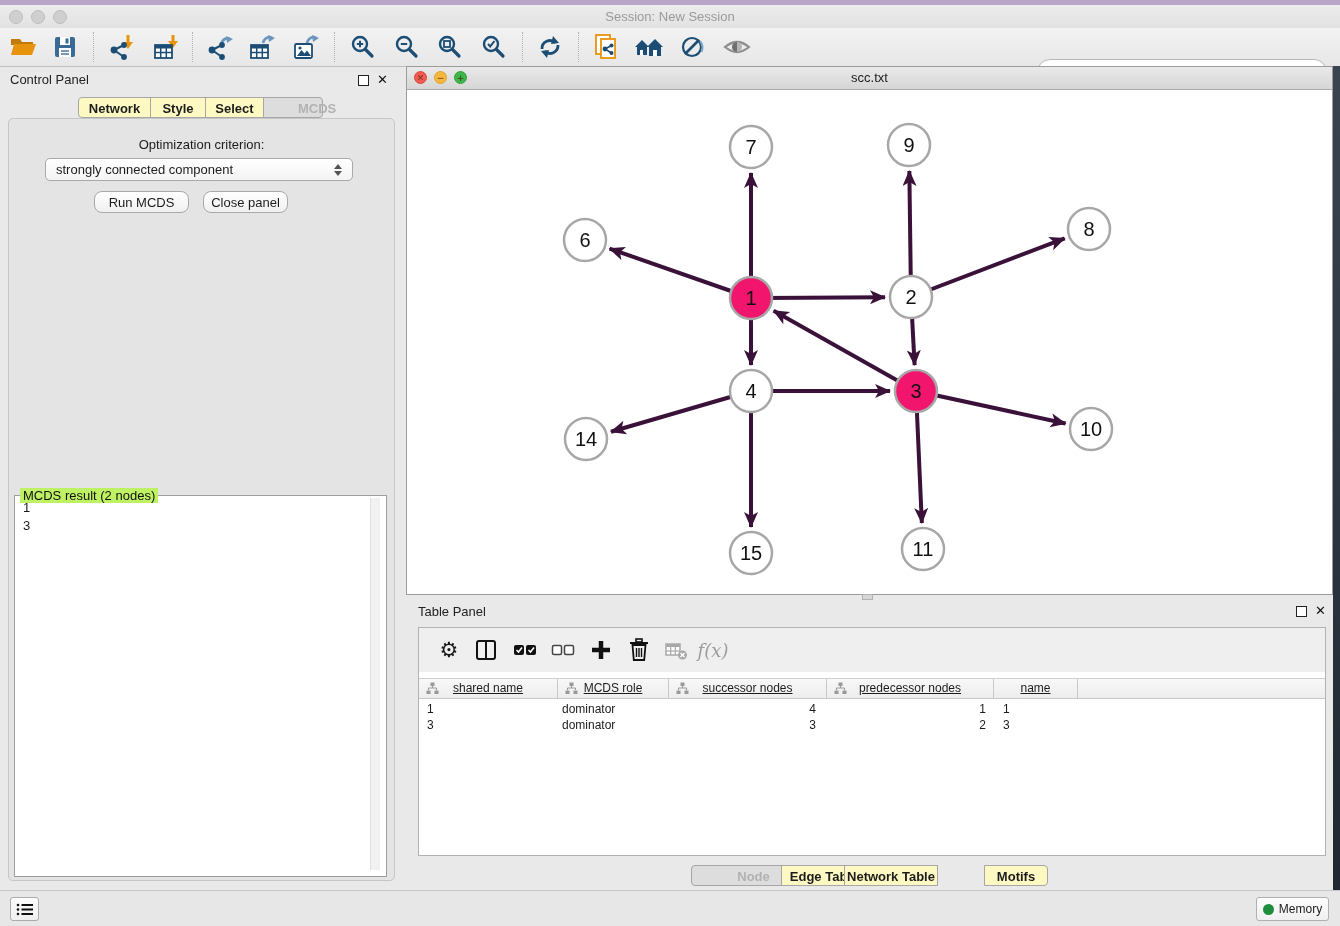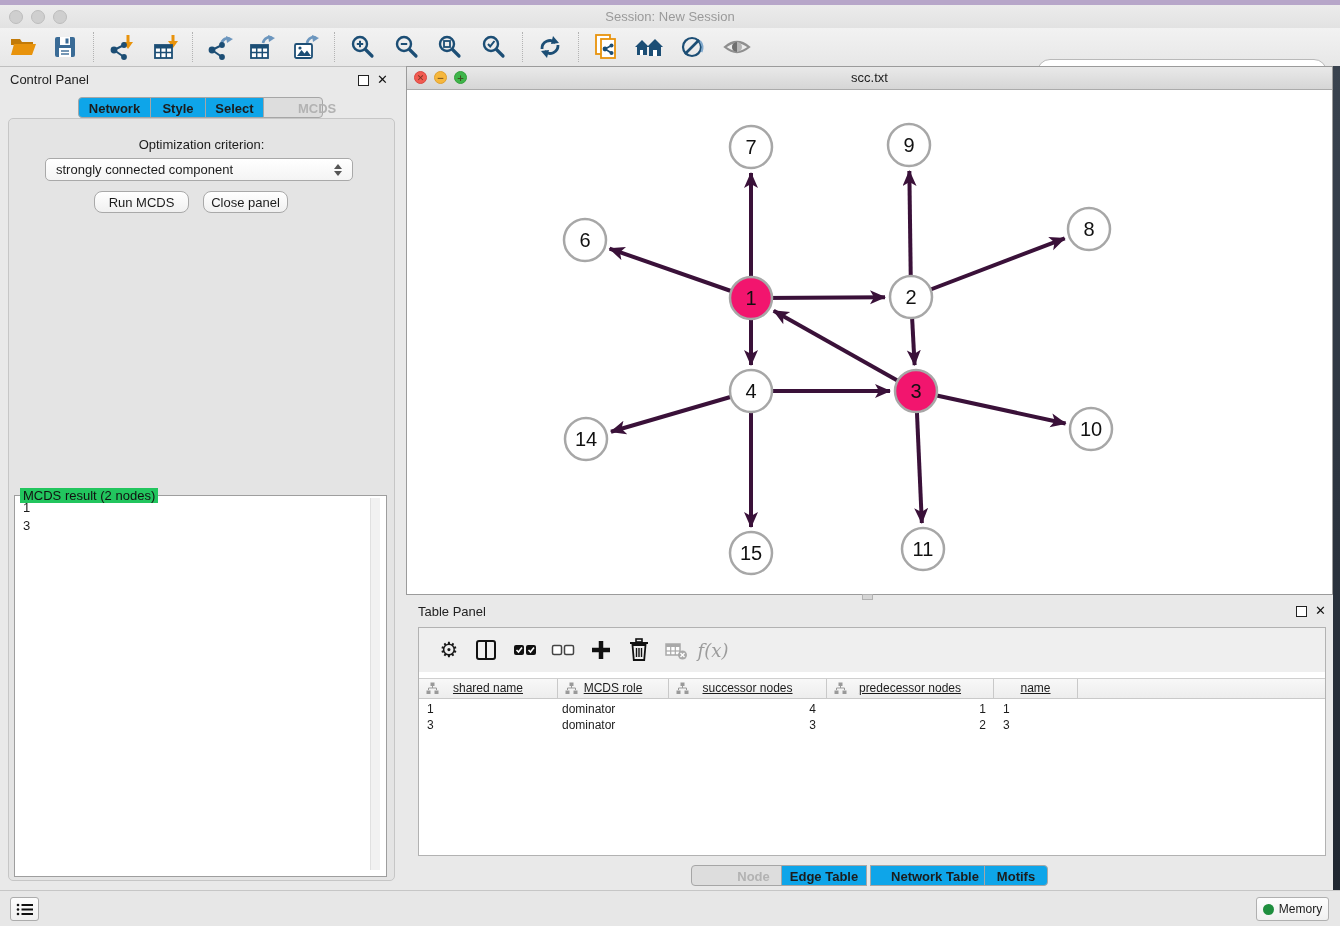--- a/index.html
+++ b/index.html
@@ -20,38 +20,38 @@
   #search-wrap{left:1037px;top:31px;width:290px;height:26px;background:#fff;border:1px solid #b9b9b9;
                border-radius:13px;display:flex;align-items:center;padding:0 8px;box-sizing:border-box;}
   #search-wrap input{border:none;outline:none;flex:1;font:13px "Liberation Sans",sans-serif;background:transparent;}
 
   
   #wallpaper-right{left:1333px;top:66px;width:7px;height:860px;background:linear-gradient(180deg,#3a434f,#1f2630);}
   #cp-title{left:10px;top:72px;font-size:13px;color:#222;}
   .win-btns{display:flex;gap:8px;align-items:center;}
   .float-ic{width:9px;height:9px;border:1.5px solid #222;display:inline-block;background:#fff;}
   .close-ic{font-family:"DejaVu Sans",sans-serif;font-weight:bold;font-size:13px;color:#111;line-height:12px;}
-  .tab{position:absolute;height:21px;line-height:21px;text-align:center;background:#0ea5e9;border:1px solid #a6a6a6;
+  .tab{position:absolute;height:21px;line-height:21px;text-align:center;background:#fef9c3;border:1px solid #a6a6a6;
        font-weight:600;font-size:13px;box-sizing:border-box;cursor:default;}
   .tab.first{border-radius:4px 0 0 4px;}
   .tab.last{border-radius:0 4px 4px 0;}
   .tab.selected{background:#DDDDDD;color:#b2b2b2;padding-left:34px;}
   #cp-inner{left:8px;top:118px;width:387px;height:763px;background:#E4E4E4;border:1px solid #c6c6c6;border-radius:5px;box-sizing:border-box;}
   #opt-label{left:8px;top:137px;width:387px;text-align:center;font-size:13px;}
   #criterion-select{left:45px;top:158px;width:308px;height:23px;background:linear-gradient(#fff,#f4f4f4);
       border:1px solid #a9a9a9;border-radius:5px;box-sizing:border-box;display:flex;align-items:center;padding:0 10px;cursor:default;}
   #criterion-select .val{flex:1;font-size:13px;}
   .stepper{display:flex;flex-direction:column;gap:2px;}
   .stepper i{width:0;height:0;border-left:4px solid transparent;border-right:4px solid transparent;}
   .stepper .up{border-bottom:5px solid #555;}
   .stepper .dn{border-top:5px solid #555;}
   .btn{position:absolute;height:22px;background:linear-gradient(#ffffff,#f0f0f0);border:1px solid #a9a9a9;
        border-radius:8px;font-size:13px;text-align:center;line-height:21px;box-sizing:border-box;cursor:default;}
   #result-box{left:14px;top:495px;width:371px;height:380px;border:1px solid #9e9e9e;background:#fff;}
-  #result-legend{position:absolute;top:-8px;left:5px;background:#22c55e;padding:0 3px;font-size:13px;color:#111;text-align:right;}
+  #result-legend{position:absolute;top:-8px;left:5px;background:#bef264;padding:0 3px;font-size:13px;color:#111;text-align:right;}
   .result-line{padding:1px 8px;font-size:13px;line-height:16px;}
   #result-scroll{position:absolute;right:6px;top:2px;width:9px;height:372px;background:#f1f1f1;border-left:1px solid #e0e0e0;}
 
   
   #net-window{left:406px;top:66px;width:927px;height:529px;border:1px solid #9b9b9b;box-sizing:border-box;background:#fff;}
   #net-titlebar{left:0;top:0;width:925px;height:22px;background:linear-gradient(#e9e9e9,#d6d6d6);border-bottom:1px solid #ababab;}
   #net-title{width:100%;text-align:center;line-height:22px;font-size:13px;color:#1c1c1c;}
   .tl{position:absolute;top:4px;width:13px;height:13px;border-radius:50%;font:bold 9px/12px "DejaVu Sans",sans-serif;
       text-align:center;color:rgba(60,30,10,0.65);box-sizing:border-box;}
   .tl.red{background:#F15B51;border:1px solid #d84742;}
@@ -459,21 +459,21 @@
       <div class="td" style="left:143px;width:100px;">dominator</div>
       <div class="td r" style="left:250px;width:147px;">3</div>
       <div class="td r" style="left:408px;width:159px;">2</div>
       <div class="td" style="left:584px;width:70px;">3</div>
     </div>
   </div>
 
   <div id="tp-tabs">
     <div class="tab first selected" style="left:691px;top:865px;width:91px;">Node Table</div>
     <div class="tab" style="left:781px;top:865px;width:86px;">Edge Table</div>
-    <div class="tab" style="left:870px;top:865px;width:130px;">Network Table</div>
+    <div class="tab" style="left:844px;top:865px;width:94px;">Network Table</div>
     <div class="tab last" style="left:984px;top:865px;width:64px;">Motifs</div>
   </div>
 
   <div class="abs" id="status-bar"></div>
   <div class="abs" id="list-btn">
     <svg width="18" height="15" viewBox="0 0 18 15">
         <circle cx="2" cy="3" r="1.3" fill="#111"></circle>
         <circle cx="2" cy="7.5" r="1.3" fill="#111"></circle>
         <circle cx="2" cy="12" r="1.3" fill="#111"></circle>
         <line x1="5.5" y1="3" x2="17" y2="3" stroke="#111" stroke-width="2"></line>

